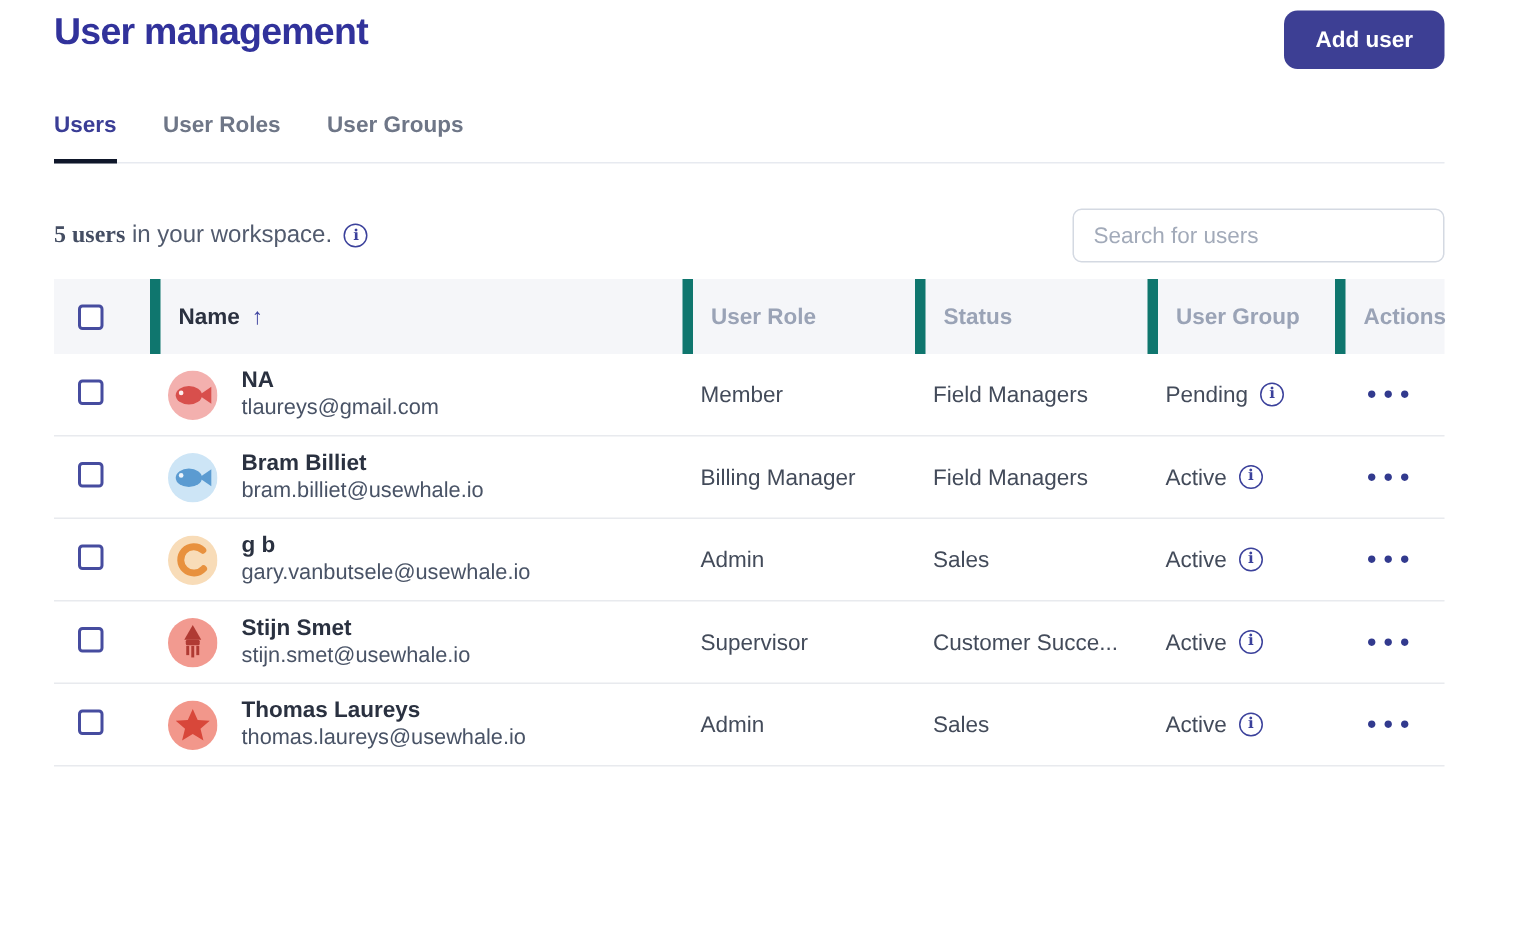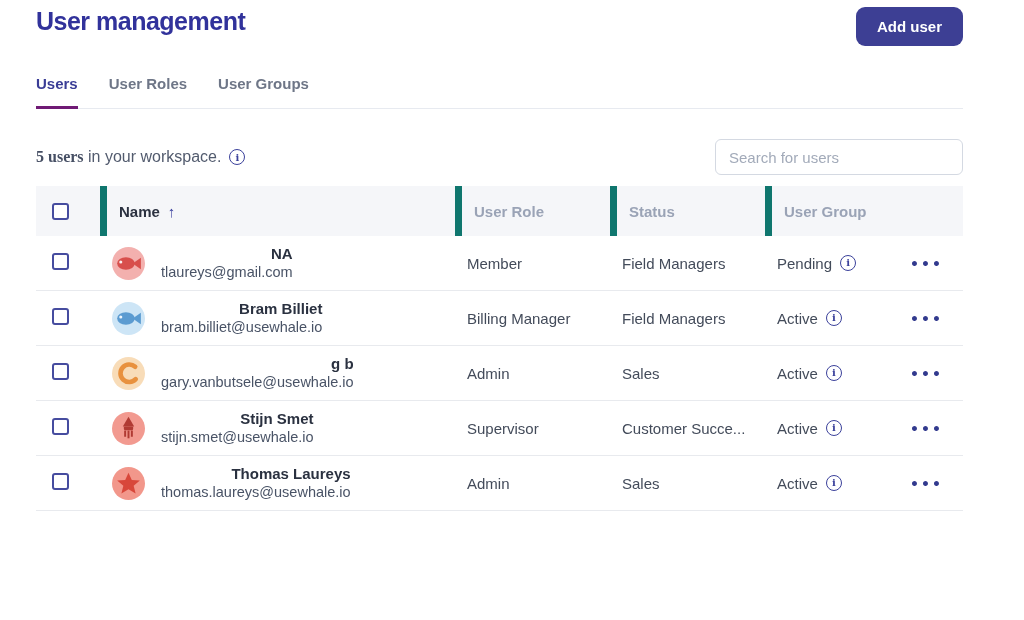--- a/index.html
+++ b/index.html
@@ -10,21 +10,21 @@
   
   .topbar { display:flex; justify-content:space-between; align-items:flex-start; padding-top:7px; }
   .page-title { font-size:25px; font-weight:bold; color:#31329b; letter-spacing:-0.5px; }
   .add-user-btn { background:#3d3f94; color:#ffffff; border:none; border-radius:9px;
     height:39px; padding:0 21px; font-size:15px; font-weight:bold; cursor:pointer;
     font-family:"Liberation Sans", sans-serif;text-align:right; }
 
   
   .tabs { display:flex; gap:31px; margin-top:29px; border-bottom:1px solid #e7eaf0; }
   .tab { font-size:15px; padding-bottom:14px; color:#6e7687; font-weight:bold; cursor:pointer; }
-  .tab.active { color:#3a3d96; border-bottom:3px solid #701a75; margin-bottom:-1px; }
+  .tab.active { color:#3a3d96; border-bottom:3px solid #0f172a; margin-bottom:-1px; }
 
   
   .meta-row { display:flex; justify-content:space-between; align-items:center; margin-top:30px; }
   .summary { font-size:16px; color:#525b6e; display:flex; align-items:center; gap:8px; }
   .summary b { color:#454e63;font-family:Liberation Serif, serif; }
   .search-input { width:248px; height:36px; border:1px solid #d4d9e2; border-radius:6px;
     padding:0 13px; font-size:15px; color:#3f4754; outline:none;
     font-family:"Liberation Sans", sans-serif; }
   .search-input::placeholder { color:#a2aab9; }
 
@@ -43,21 +43,21 @@
   .thead .hcell.first { border-left:none; padding-left:16px; }
   .thead .hcell.name-h { color:#2b3140; display:flex; gap:8px; cursor:pointer; }
   .sort-arrow { color:#3d43a0; font-weight:bold; font-size:15px; }
   .tbody .trow { height:55px; border-bottom:1px solid #e8eaee; }
   .cell { font-size:15px; color:#434b5a; padding-left:12px; }
   .cell.check { padding-left:16px; }
   .checkbox { display:inline-block; width:17px; height:17px; border:2px solid #464c9f;
     border-radius:3px; background:#fff; cursor:pointer; }
   .name-cell { display:flex; align-items:center; gap:16px; padding-left:12px; }
   .avatar { width:33px; height:33px; flex:0 0 auto; }
-  .uname { font-size:15px; font-weight:bold; color:#2a3140; line-height:1.3;text-align:right; }
+  .uname { font-size:15px; font-weight:bold; color:#2a3140; line-height:1.3; }
   .uemail { font-size:14.5px; color:#495366; line-height:1.3; }
   .status-cell { display:flex; align-items:flex-start; gap:8px; }
   .actions-cell { text-align:center; padding-left:0; }
   .ellipsis-btn { color:#323a8e; font-size:14px; font-weight:bold; letter-spacing:2px;
     cursor:pointer; background:none; border:none; font-family:"DejaVu Sans", sans-serif; }
 </style>
 </head>
 <body>
 
 <div class="container">
@@ -87,20 +87,21 @@
       <div class="hcell first cell check">
         <span class="checkbox"></span>
       </div>
       <div class="hcell name-h">
         <span>Name</span>
         <span class="sort-arrow">↑</span>
       </div>
       <div class="hcell">User Role</div>
       <div class="hcell">Status</div>
       <div class="hcell">User Group</div>
+      <div class="hcell">Actions</div>
     </div>
 
     <div class="tbody">
 
       <div class="trow">
         <div class="cell check">
           <span class="checkbox"></span>
         </div>
         <div class="name-cell">
           <svg class="avatar" viewBox="0 0 32 32">

